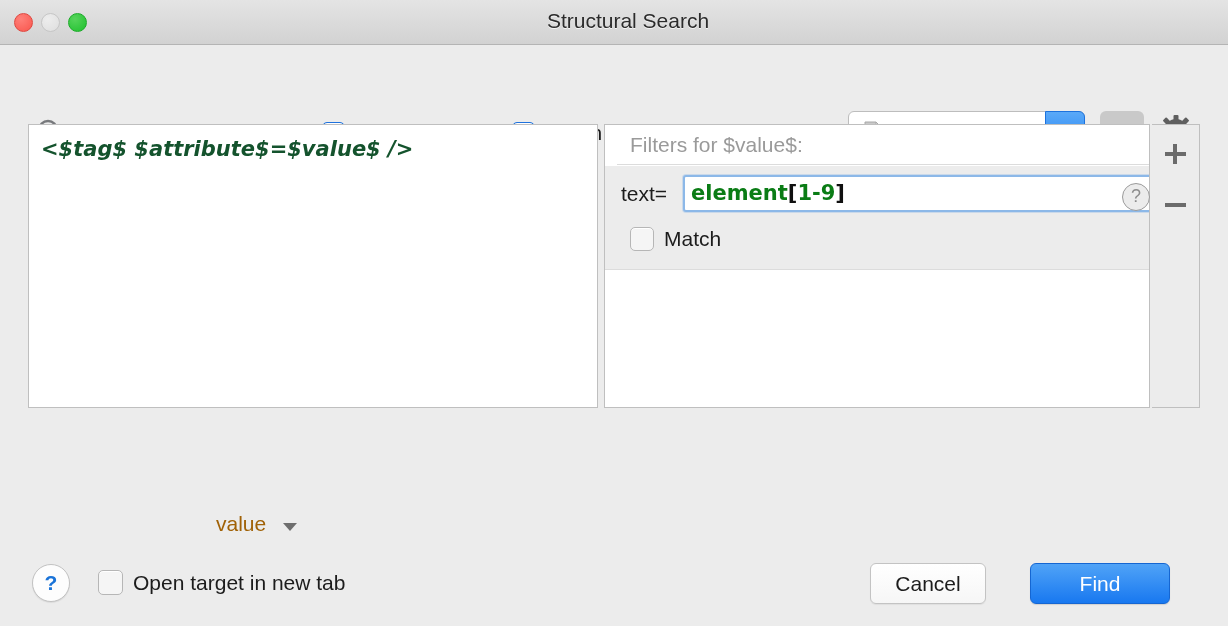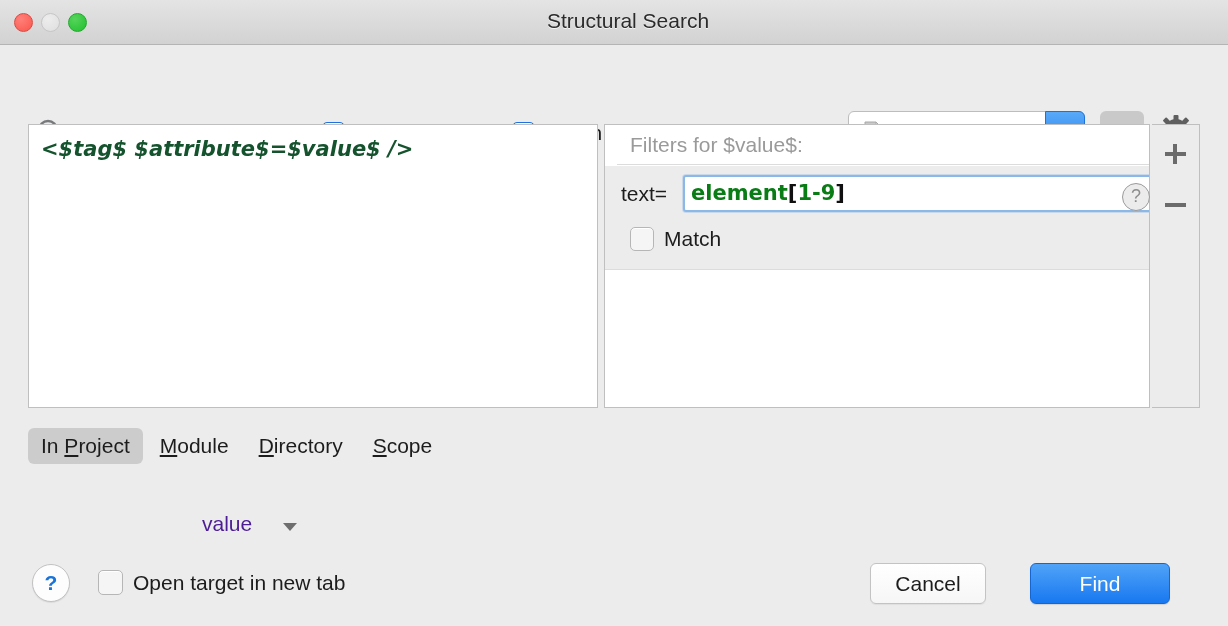--- a/index.html
+++ b/index.html
@@ -161,21 +161,21 @@
   #scope-tabs { position: absolute; left: 28px; top: 428px; display: flex; align-items: center; gap: 4px; }
   .scope-tab {
     font-size: 21px; color: #1c1c1c;
     padding: 6px 13px; border-radius: 6px; white-space: nowrap;
   }
   .scope-tab.selected { background: #cccccc; }
   .mn { text-decoration: underline; }
 
   
   #search-target-label { position: absolute; left: 26px; top: 512px; font-size: 21px; color: #1c1c1c; }
-  #search-target-value { position: absolute; left: 202px; top: 512px; font-size: 21px; color: #4c1d95; }
+  #search-target-value { position: absolute; left: 216px; top: 512px; font-size: 21px; color: #a16207; }
   #search-target-arrow {
     position: absolute; left: 283px; top: 523px;
     width: 0; height: 0; border-left: 7px solid transparent;
     border-right: 7px solid transparent; border-top: 8px solid #6e6e6e;
   }
 
   
   #help-button {
     position: absolute; left: 32px; top: 564px; width: 38px; height: 38px;
     border-radius: 50%; background: #fdfdfd; border: 1px solid #c2c2c2;
@@ -307,26 +307,20 @@
   <div id="rail">
     <div class="rail-btn" id="rail-plus">
       <div class="bar h"></div>
         <div class="bar v"></div>
     </div>
     <div class="rail-btn" id="rail-minus">
       <div class="bar h"></div>
     </div>
   </div>
 
-  <div id="scope-tabs">
-      <div class="scope-tab selected"><span>In </span><span class="mn">P</span><span>roject</span></div>
-      <div class="scope-tab"><span></span><span class="mn">M</span><span>odule</span></div>
-      <div class="scope-tab"><span></span><span class="mn">D</span><span>irectory</span></div>
-      <div class="scope-tab"><span></span><span class="mn">S</span><span>cope</span></div>
-    </div>
 
   <div id="search-target-value">value</div>
   <div id="search-target-arrow"></div>
 
   <div id="help-button">?</div>
 
   <div class="cb-row" id="row-opentab">
     <div class="cb-box"></div>
     <div class="cb-label">Open target in new tab</div>
   </div>

